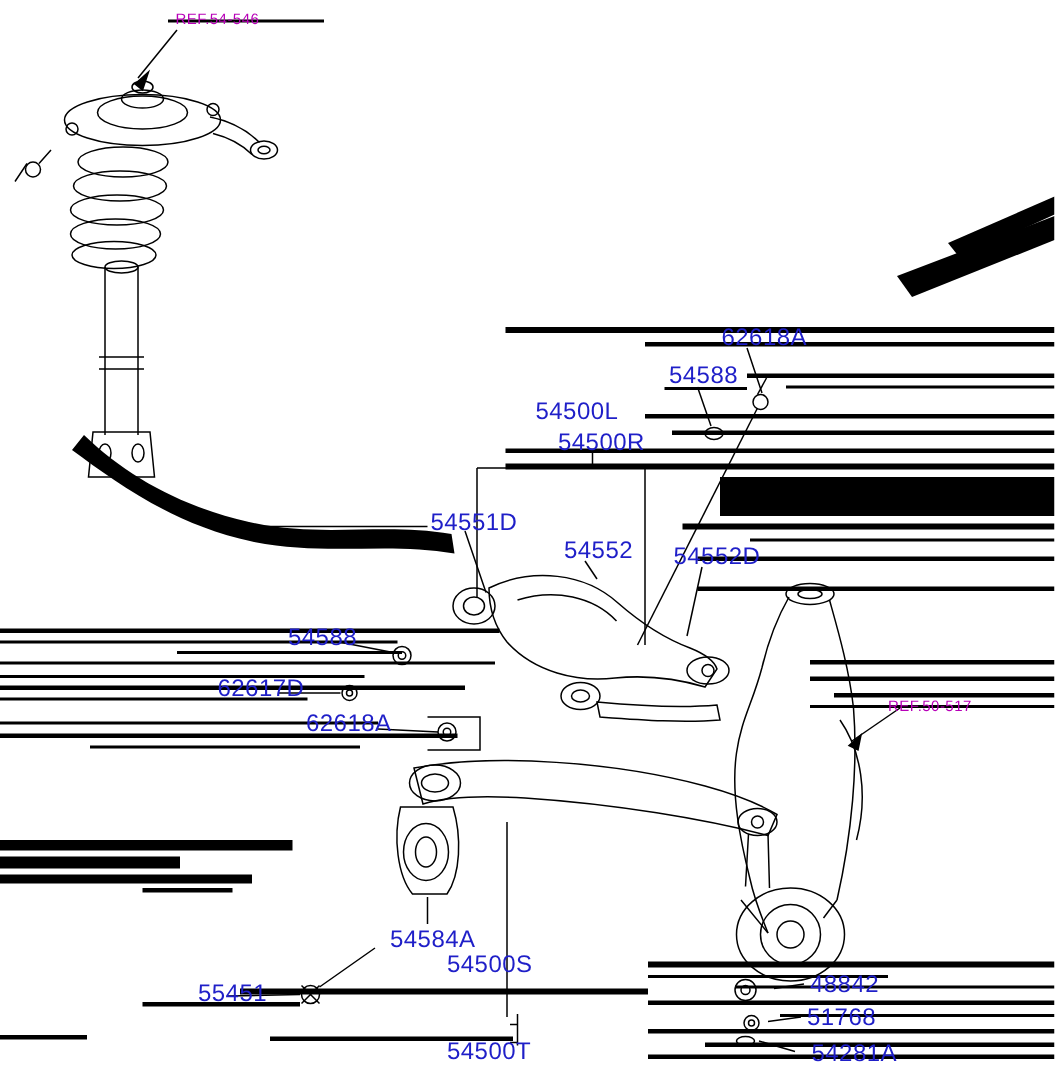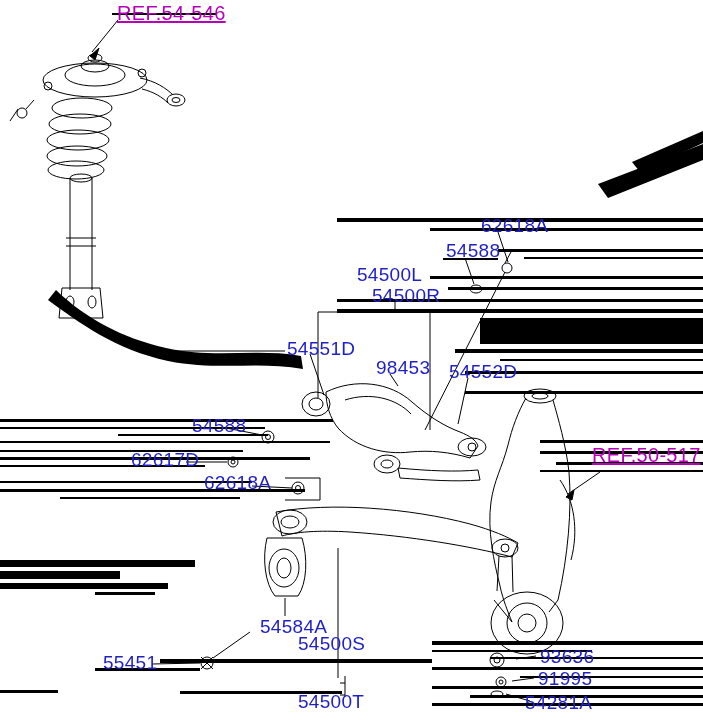--- a/index.html
+++ b/index.html
@@ -7,33 +7,32 @@
     --ref_label:#b800b8;
     --line:#000000;
     --background:#ffffff;
   }
   html,body{margin:0;padding:0;}
   body{width:703px;height:727px;background:var(--background);overflow:hidden;}
   #stage{position:relative;width:703px;height:727px;font-family:"Liberation Sans",sans-serif;}
   #diagram-svg{position:absolute;left:0;top:0;}
   .part-label{
     position:absolute;
-    font-size:19px;
+    font-size:16px;
     line-height:15px;
     color:var(--part_label);
     white-space:nowrap;
     cursor:pointer;
     letter-spacing:0.3px;
     z-index:5;
     background:transparent;
   }
   .ref-label{
     color:var(--ref_label);
-    text-decoration:underline;
-    font-size:20px;
+    font-size:10px;
   }
 </style>
 </head>
 <body>
 
 <div id="stage">
 
   <svg id="diagram-svg" width="703" height="727" viewBox="0 0 703 727">
 
     <g fill="#000">
@@ -202,27 +201,27 @@
       <path d="M530,701 L506,694"></path>
     </g>
   </svg>
 
   <div class="part-label ref-label" style="left:117px;top:6px">REF.54-546</div>
   <div class="part-label" style="left:481px;top:218px">62618A</div>
   <div class="part-label" style="left:446px;top:243px">54588</div>
   <div class="part-label" style="left:357px;top:267px">54500L</div>
   <div class="part-label" style="left:372px;top:288px">54500R</div>
   <div class="part-label" style="left:287px;top:341px">54551D</div>
-  <div class="part-label" style="left:376px;top:360px">98453</div>
+  <div class="part-label" style="left:376px;top:360px">54552</div>
   <div class="part-label" style="left:449px;top:364px">54552D</div>
   <div class="part-label" style="left:192px;top:418px">54588</div>
-  <div class="part-label" style="left:131px;top:452px">62617D</div>
+  <div class="part-label" style="left:145px;top:452px">62617D</div>
   <div class="part-label" style="left:204px;top:475px">62618A</div>
-  <div class="part-label ref-label" style="left:592px;top:448px">REF.50-517</div>
+  <div class="part-label ref-label" style="left:592px;top:464px">REF.50-517</div>
   <div class="part-label" style="left:260px;top:619px">54584A</div>
-  <div class="part-label" style="left:103px;top:655px">55451</div>
-  <div class="part-label" style="left:540px;top:649px">93636</div>
+  <div class="part-label" style="left:132px;top:655px">55451</div>
+  <div class="part-label" style="left:540px;top:649px">48842</div>
   <div class="part-label" style="left:298px;top:636px">54500S</div>
   <div class="part-label" style="left:298px;top:694px">54500T</div>
-  <div class="part-label" style="left:538px;top:671px">91995</div>
-  <div class="part-label" style="left:525px;top:695px">54281A</div>
+  <div class="part-label" style="left:538px;top:671px">51768</div>
+  <div class="part-label" style="left:541px;top:695px">54281A</div>
 
 </div>
 
 </body></html>

